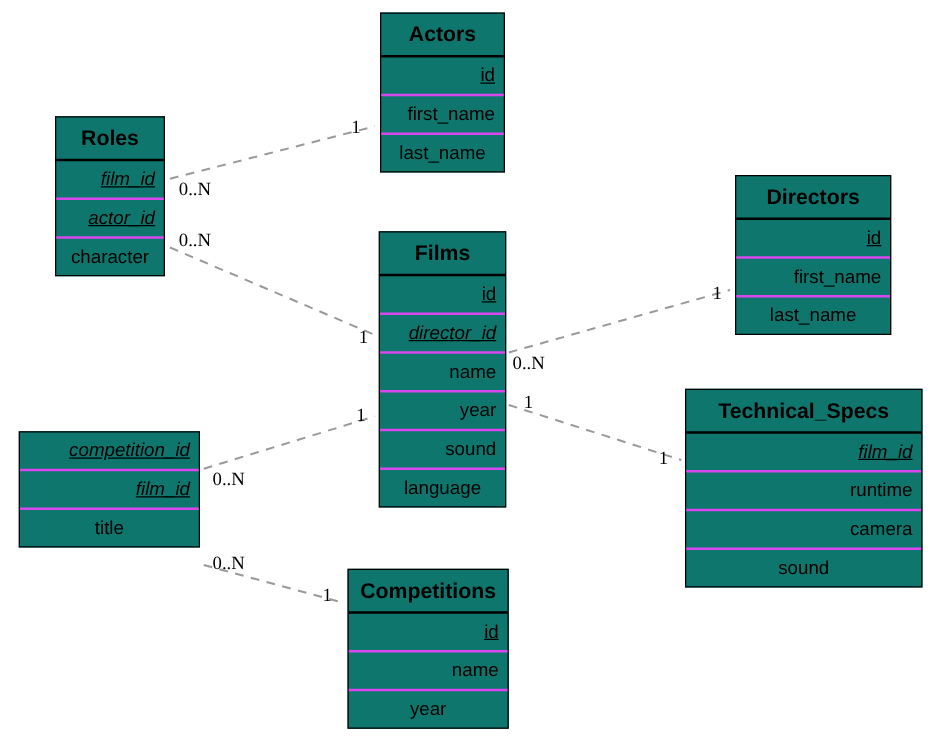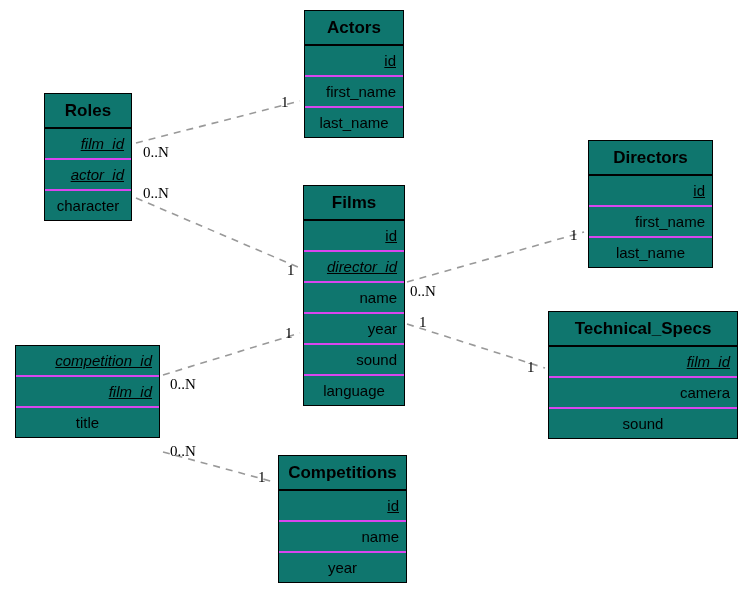--- a/index.html
+++ b/index.html
@@ -91,20 +91,21 @@
     </div>
     <div class="entity" style="left: 588px; top: 140px; width: 125px;">
       <div class="title">Directors</div>
       <div class="attr"><span class="pk">id</span></div>
       <div class="attr"><span>first_name</span></div>
       <div class="attr last"><span>last_name</span></div>
     </div>
     <div class="entity" style="left: 548px; top: 311px; width: 190px;">
       <div class="title">Technical_Specs</div>
       <div class="attr"><span class="pkfk">film_id</span></div>
+      <div class="attr"><span>runtime</span></div>
       <div class="attr"><span>camera</span></div>
       <div class="attr last"><span>sound</span></div>
     </div>
     <div class="entity" style="left: 15px; top: 345px; width: 145px;">
       <div class="attr"><span class="pkfk">competition_id</span></div>
       <div class="attr"><span class="pkfk">film_id</span></div>
       <div class="attr last"><span>title</span></div>
     </div>
     <div class="entity" style="left: 278px; top: 455px; width: 129px;">
       <div class="title">Competitions</div>

